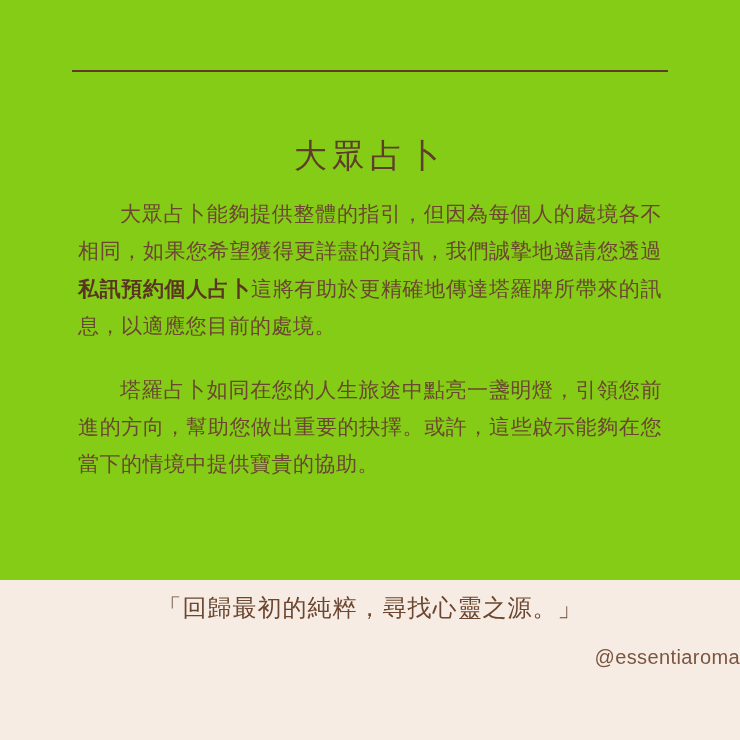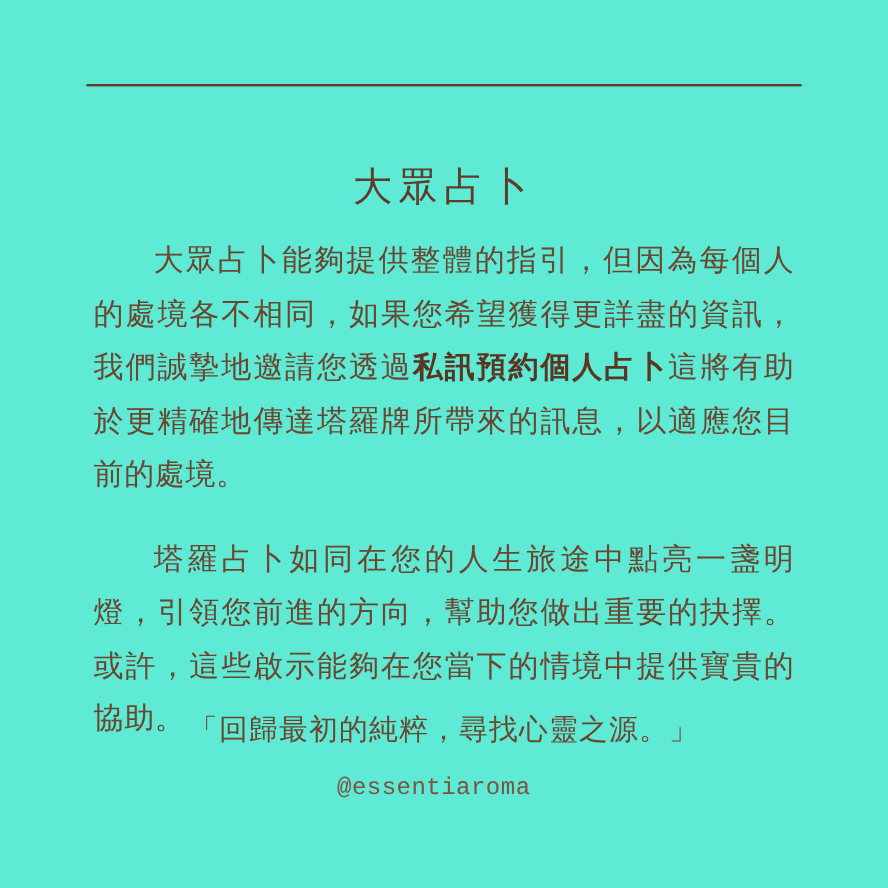--- a/index.html
+++ b/index.html
@@ -10,24 +10,24 @@
     width: 740px;
     height: 740px;
     background: #f7ece3;
     font-family: "Liberation Serif", "DejaVu Serif", serif;
     color: #6b4a33;
     overflow: hidden;
   }
   .card {
     position: relative;
     width: 740px;
-    height: 740px;
+    height: 580px;
     box-sizing: border-box;
     padding: 0 72px;
-    background: #5eead4;
+    background: #84cc16;
   }
   .top-rule {
     position: absolute;
     top: 70px;
     left: 72px;
     right: 72px;
     height: 2px;
     background: #5d3a2a;
   }
   .title {
@@ -42,21 +42,21 @@
     font-weight: 400;
   }
   .body-wrap {
     position: absolute;
     top: 196px;
     left: 78px;
     right: 78px;
   }
   p.para {
     margin: 0 0 26px 0;
-    font-size: 25px;
+    font-size: 21px;
     line-height: 1.78;
     color: #6b4630;
     text-align: justify;
     text-justify: inter-character;
     text-indent: 2em;
     letter-spacing: 0.5px;
   }
   p.para:last-of-type {
     margin-bottom: 16px;
   }
@@ -71,25 +71,25 @@
     right: 0;
     text-align: center;
     font-size: 24px;
     color: #6b4630;
     letter-spacing: 1px;
   }
   .handle {
     position: absolute;
     top: 646px;
     left: 0;
-    right: 17px;
-    text-align: center;
+    right: 0;
+    text-align: right;
     font-size: 20px;
     color: #7a5540;
-    font-family: Liberation Mono, monospace;
+    font-family: Liberation Sans, sans-serif;
     letter-spacing: 0.4px;
   }
 </style>
 </head>
 <body>
 
 <div class="card">
 
   <div class="top-rule"></div>
 

